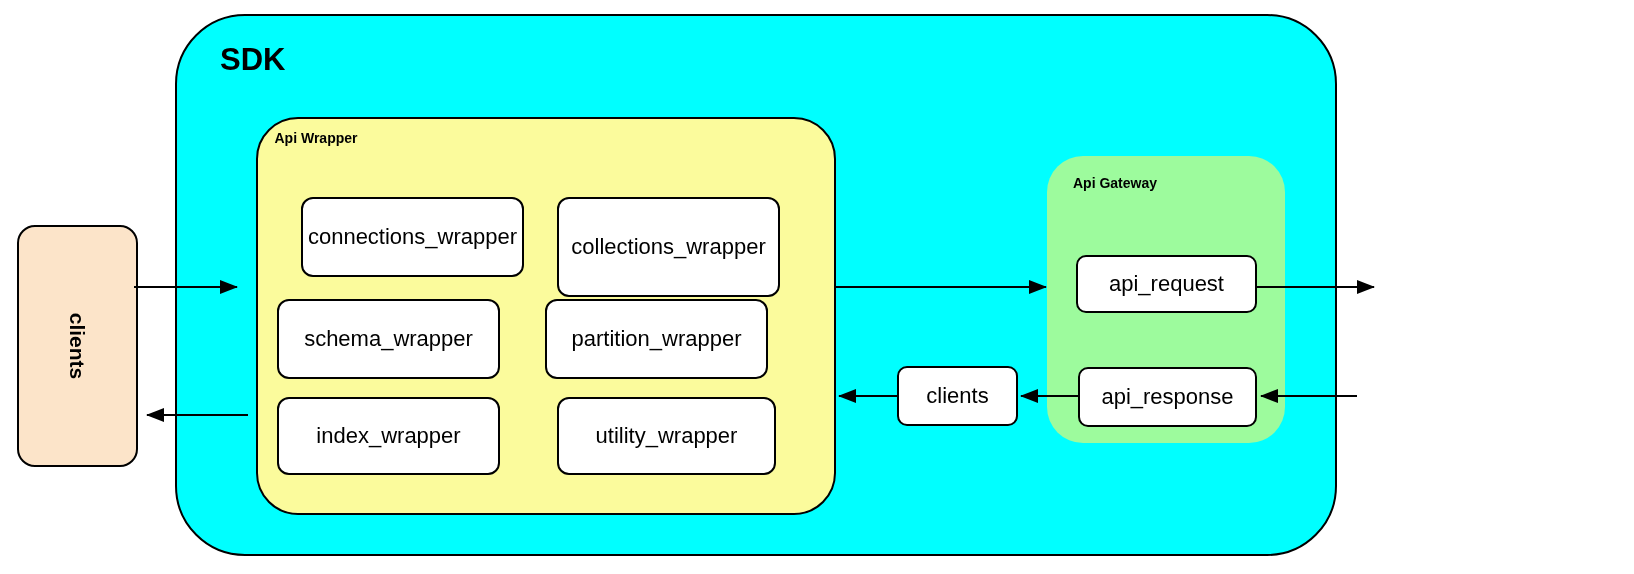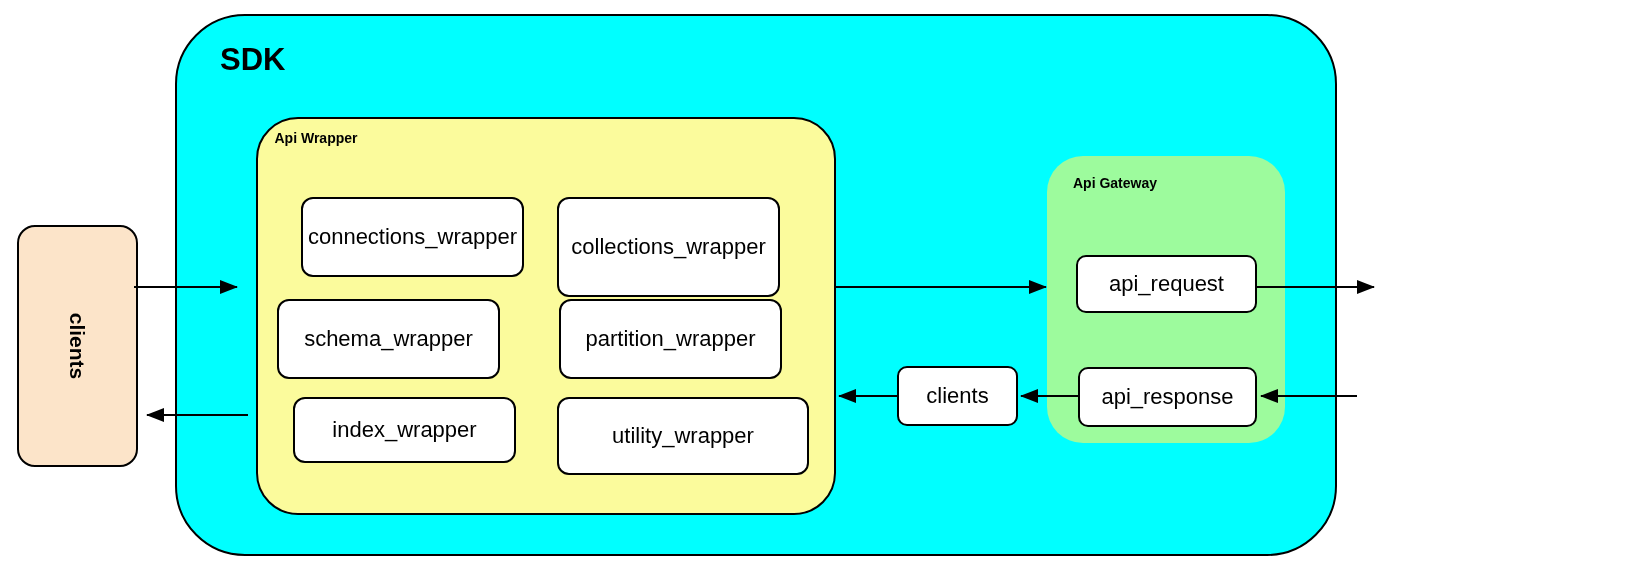--- a/index.html
+++ b/index.html
@@ -20,23 +20,23 @@
     position:absolute;box-sizing:border-box;background:var(--node-fill,#fff);
     border:2px solid var(--stroke,#000);border-radius:12px;
     display:flex;align-items:center;justify-content:center;
     font-size:22px;line-height:1;white-space:nowrap;
   }
   .checker{left:897px;top:366px;width:121px;height:60px;border-radius:10px;}
   
   .n-conn  {left:27px; top:78px; width:223px;height:80px;margin-left:16px;}
   .n-coll  {left:299px;top:78px; width:223px;height:100px;}
   .n-schema{left:19px; top:180px;width:223px;height:80px;}
-  .n-part  {left:301px;top:180px;width:223px;height:80px;}
-  .n-index {left:35px; top:278px;width:223px;height:66px;}
-  .n-util  {left:299px;top:278px;width:252px;height:78px;}
+  .n-part  {left:287px;top:180px;width:223px;height:80px;}
+  .n-index {left:19px; top:278px;width:223px;height:78px;}
+  .n-util  {left:299px;top:278px;width:219px;height:78px;}
   
   .n-req {left:29px;top:99px; width:181px;height:58px;border-radius:10px;}
   .n-resp{left:31px;top:211px;width:179px;height:60px;border-radius:10px;}
   
   .lbl{position:absolute;font-weight:bold;}
   .sdk-lbl{left:43px;top:28px;font-size:31px;line-height:1;}
   .two-line{width:112px;text-align:center;font-size:14px;line-height:26px;font-weight:bold;display:block;}
   .aw-lbl{left:2px;top:6px;}
   .gw-lbl{left:12px;top:14px;}
   .center-fill{position:absolute;inset:0;display:flex;align-items:center;justify-content:center;font-weight:bold;font-size:21px;}

